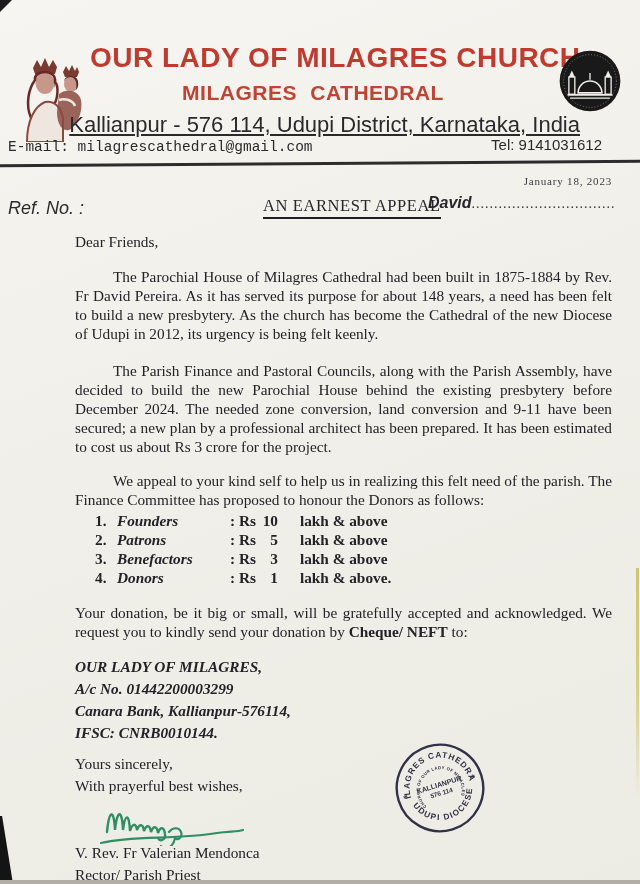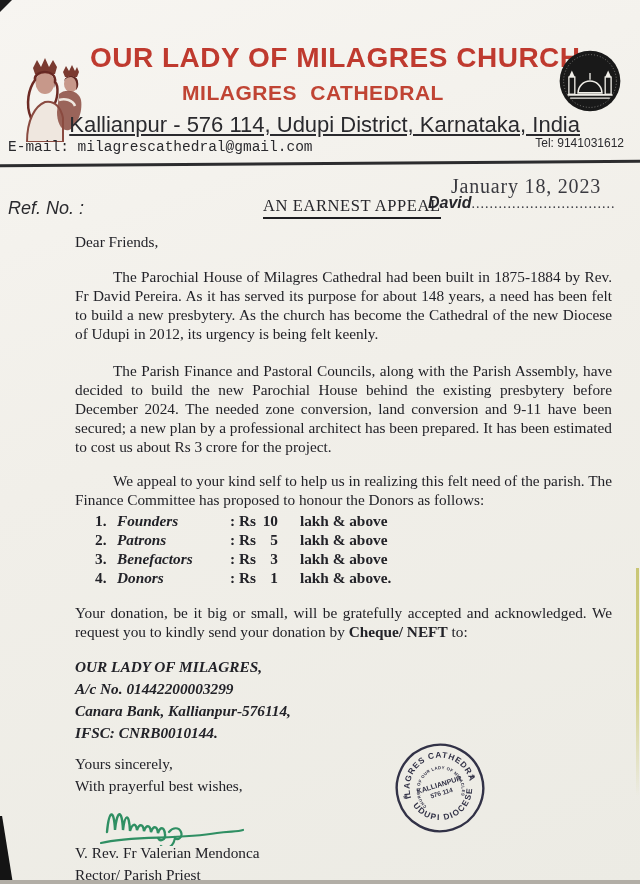--- a/index.html
+++ b/index.html
@@ -12,28 +12,28 @@
   .h-title{position:absolute;top:42px;left:90px;width:446px;text-align:center;
     font-family:"Liberation Sans",sans-serif;font-weight:bold;font-size:28px;
     letter-spacing:.5px;color:#bf3a2f;white-space:nowrap;}
   .h-sub{position:absolute;top:81px;left:90px;width:446px;text-align:center;
     font-family:"Liberation Sans",sans-serif;font-weight:bold;font-size:21px;
     word-spacing:7px;letter-spacing:.5px;color:#c04434;white-space:nowrap;}
   .h-addr{position:absolute;top:112px;left:40px;width:540px;text-align:right;
     font-family:"Liberation Sans",sans-serif;font-size:22px;color:#2a2a2e;white-space:nowrap;text-decoration:underline;}
   .h-email{position:absolute;top:139px;left:8px;
     font-family:Liberation Mono, monospace;font-size:14.5px;color:#2a2a2e;}
-  .h-tel{position:absolute;top:136px;right:16px;
-    font-family:"Liberation Sans",sans-serif;font-size:12px;color:#2a2a2e;}
+  .h-tel{position:absolute;top:136px;right:38px;
+    font-family:"Liberation Sans",sans-serif;font-size:15px;color:#2a2a2e;}
   .rule{position:absolute;top:162px;left:-4px;right:-4px;height:3px;background:#2c2c2e;
     transform:rotate(-.4deg);}
   .lady-logo{position:absolute;top:56px;left:15px;width:70px;height:86px;}
   .church-logo{position:absolute;top:48px;left:557px;width:66px;height:66px;}
   
-  .date-top{position:absolute;top:175px;right:39px;font-size:20px;letter-spacing:.8px;color:#3a3a40;}
+  .date-top{position:absolute;top:175px;right:28px;font-size:11px;letter-spacing:.8px;color:#3a3a40;}
   .ref{position:absolute;top:198px;left:8px;font-style:italic;font-size:18px;
     font-family:"Liberation Sans",sans-serif;color:#2a2a2e;}
   .appeal{position:absolute;top:196px;left:263px;font-weight:normal;font-size:16.5px;
     letter-spacing:.6px;border-bottom:2px solid #1e1e22;padding-bottom:1px;white-space:nowrap;}
   .dateline{position:absolute;top:194px;left:428px;width:186px;white-space:nowrap;overflow:hidden;}
   .dateline .dl{font-family:"Liberation Sans",sans-serif;font-weight:bold;font-style:italic;font-size:16px;}
   .dateline .dots{font-size:14px;letter-spacing:1px;color:#3a3a40;}
   
   .body{position:absolute;top:232px;left:75px;width:537px;font-size:15.3px;
     line-height:19px;color:#222228;}

